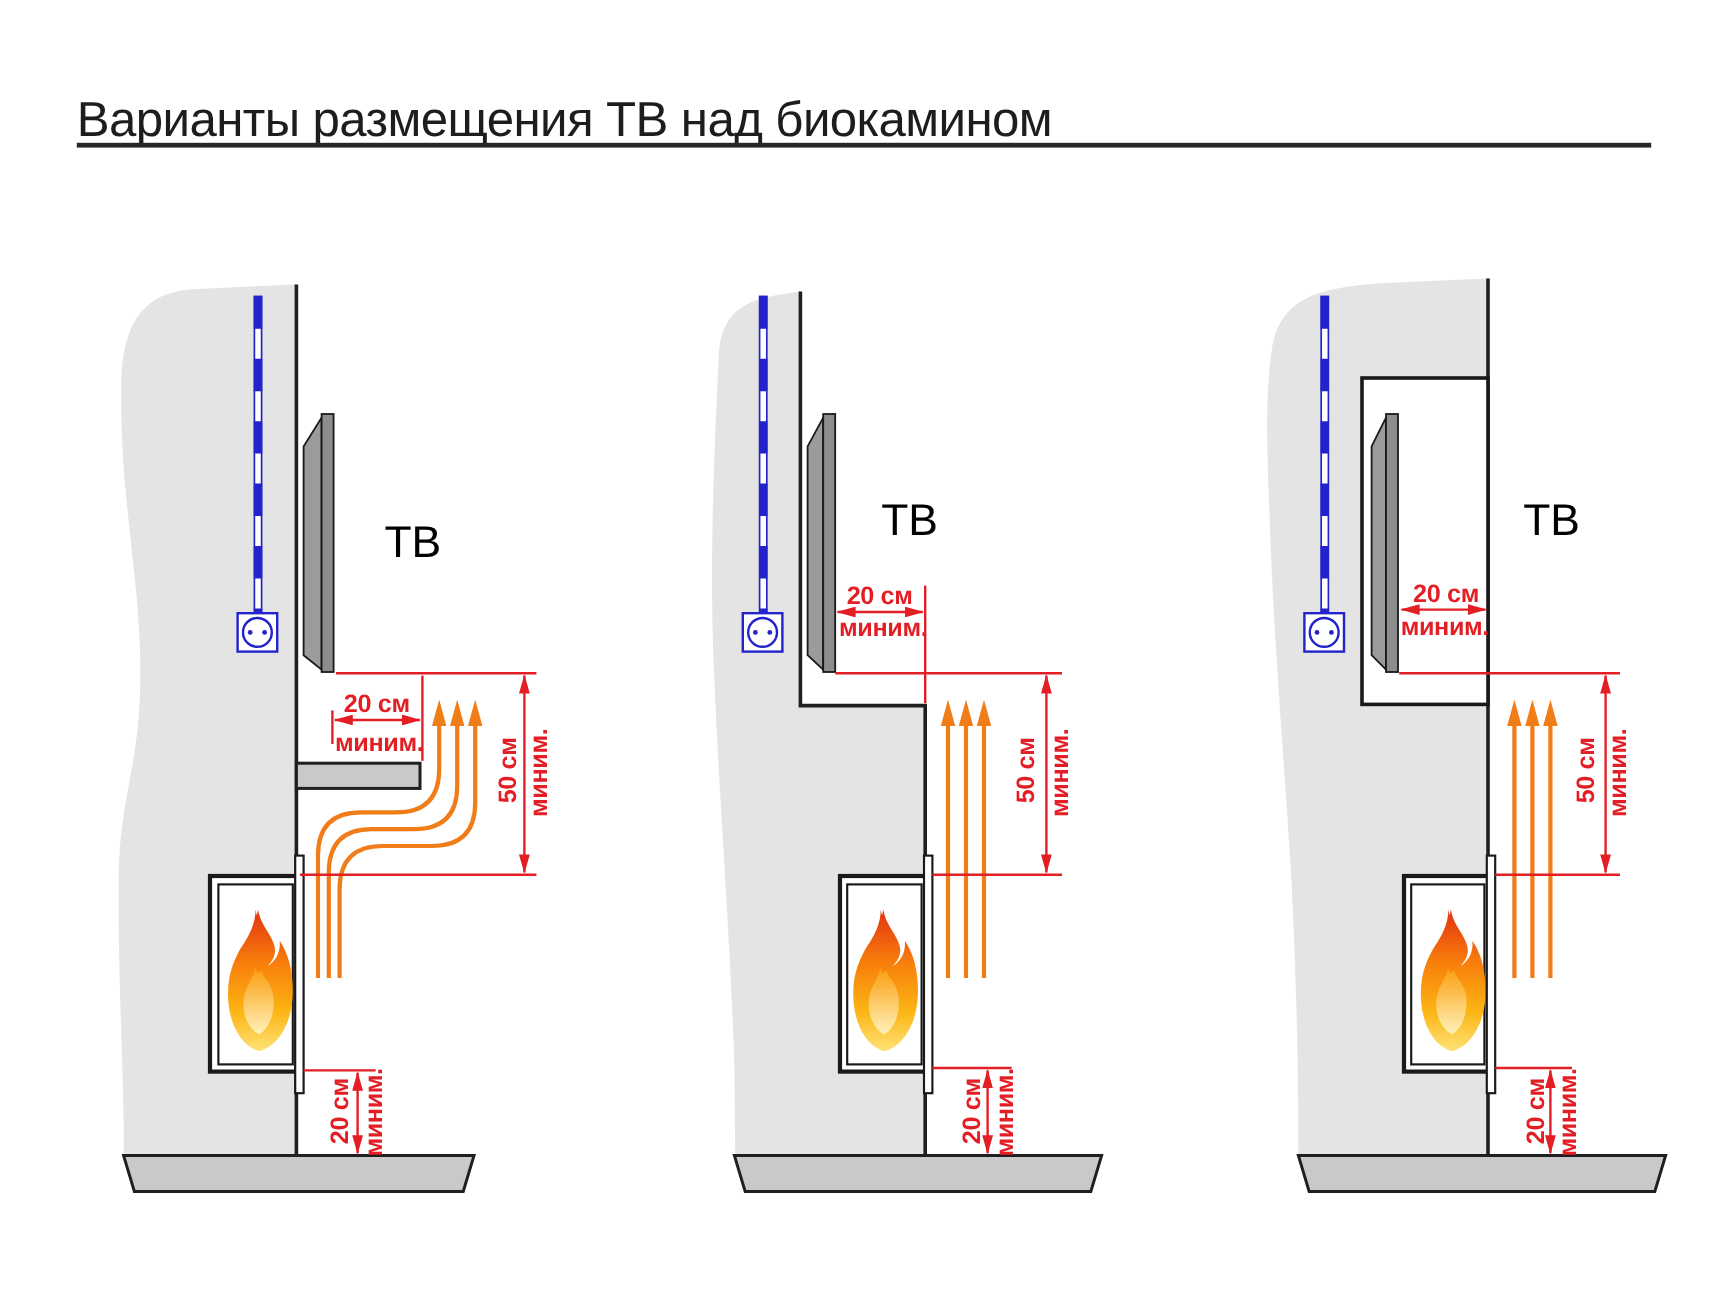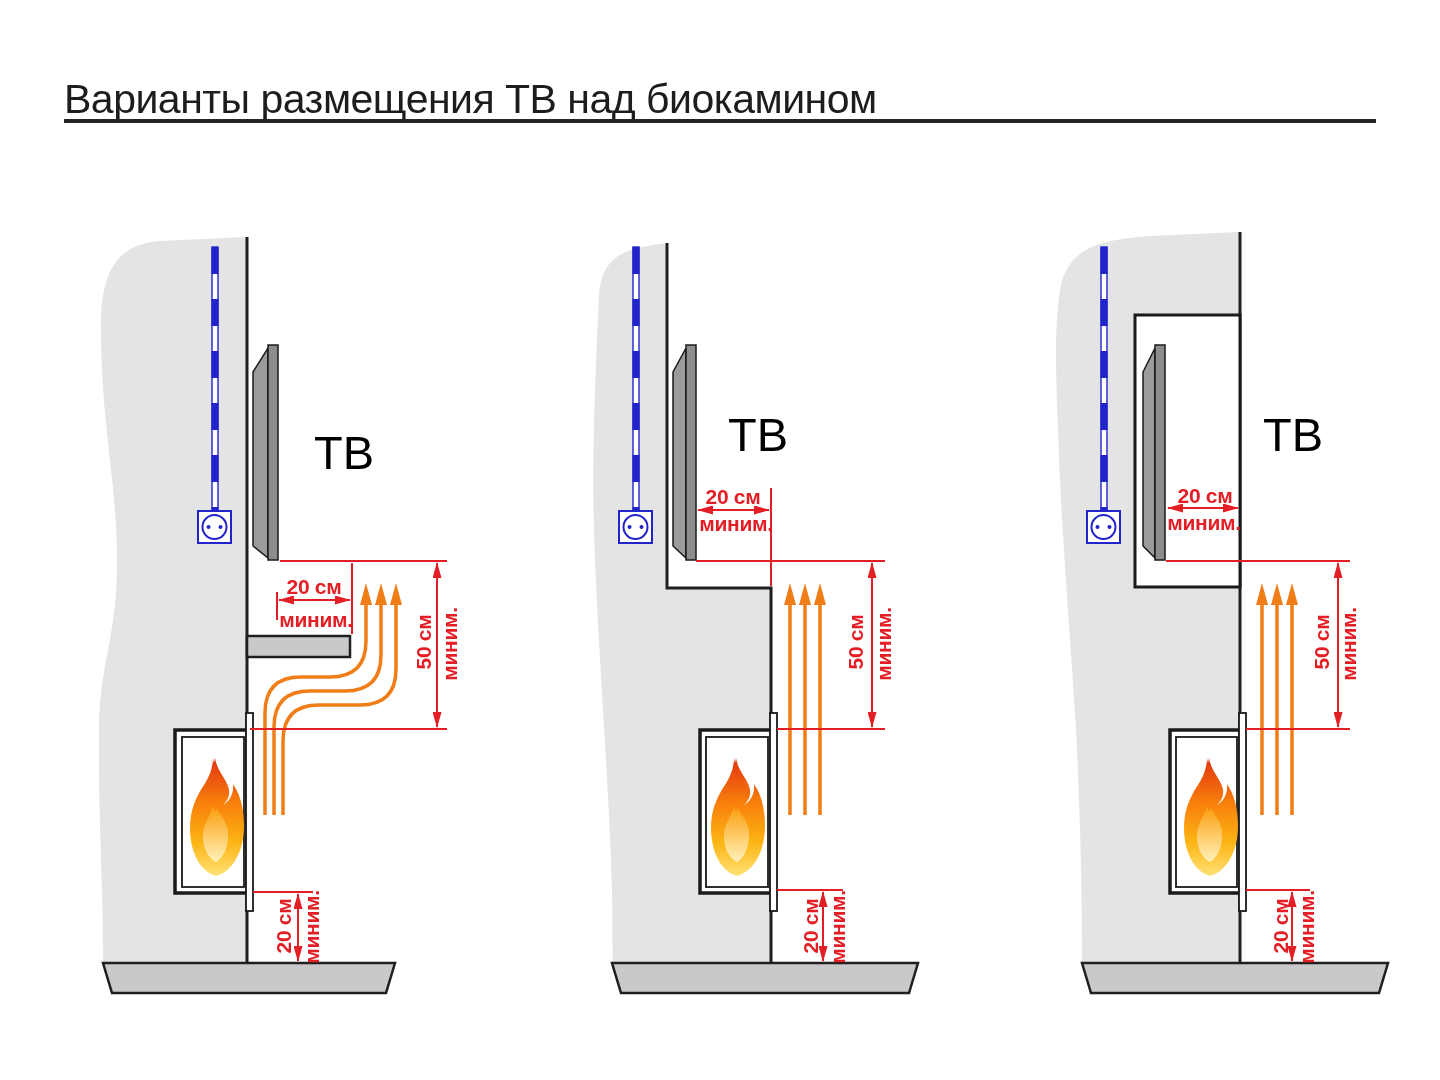--- a/index.html
+++ b/index.html
@@ -21,21 +21,21 @@
     position:absolute;left:64px;top:76px;margin:0;
     font-size:41px;font-weight:400;color:#1d1d1d;white-space:nowrap;
     letter-spacing:-0.5px;
     text-align:right;
   }
   .title-rule{
     position:absolute;left:64px;top:119px;width:1312px;height:4px;background:#262626;
   }
   .artwork{position:absolute;left:0;top:0;}
   .tv-label{
-    position:absolute;font-size:47px;color:#000;white-space:nowrap;
+    position:absolute;font-size:37px;color:#000;white-space:nowrap;
     transform:translate(-50%,-50%);
   }
   .dim-label{
     position:absolute;font-size:21px;font-weight:bold;color:var(--red);
     white-space:nowrap;letter-spacing:-0.3px;transform:translate(-50%,-50%);
   }
   .dim-label.rot{transform:translate(-50%,-50%) rotate(-90deg);}
 </style>
 </head>
 <body>

